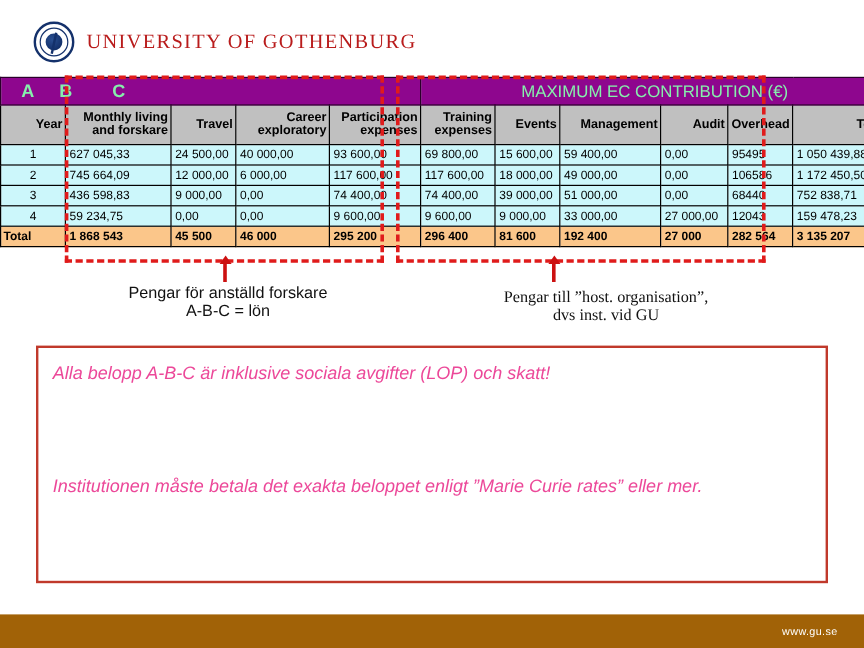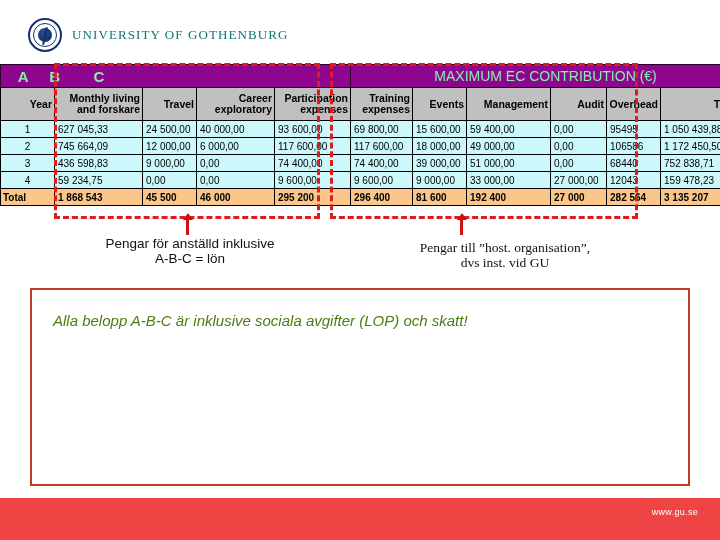--- a/index.html
+++ b/index.html
@@ -16,21 +16,21 @@
   .logo-wrap{position:absolute;left:28px;top:18px;display:flex;align-items:center;gap:10px;}
   .seal{width:34px;height:34px;border-radius:50%;border:2px solid #14316b;
         box-sizing:border-box;position:relative;background:#fff;}
   .seal::before{content:"";position:absolute;inset:3px;border-radius:50%;border:1px solid #14316b;}
   .seal::after{content:"";position:absolute;left:50%;top:7px;width:2px;height:18px;
         background:#14316b;transform:translateX(-50%) rotate(12deg);}
   .seal-inner{position:absolute;left:50%;top:50%;transform:translate(-50%,-50%);
         width:14px;height:14px;border-radius:50%;
         background:radial-gradient(circle at 40% 35%, #2a4f91 0%, #14316b 70%);}
   .uni-name{font-family:"Liberation Serif","DejaVu Serif",serif;
-        font-size:13px;letter-spacing:1.1px;color:#0f766e;font-weight:400;white-space:nowrap;}
+        font-size:17px;letter-spacing:1.1px;color:#b91c1c;font-weight:400;white-space:nowrap;}
 
   
   .tbl-wrap{position:absolute;left:0;top:64px;width:713px;}
   table.budget{border-collapse:collapse;width:713px;table-layout:fixed;
         font-size:9.5px;font-weight:bold;color:#000;}
   table.budget td,table.budget th{border:1px solid #000;padding:0;}
   tr.band td{background:#8e068e;color:#86efac;height:22px;border:1px solid #2a002a;}
   .band-abc{font-size:15px;font-weight:600;color:#ffffff;letter-spacing:0;}
   .band-abc span{display:inline-block;}
   .band-title{font-size:14px;font-weight:500;color:#ffffff;text-align:center;}
@@ -56,26 +56,26 @@
   .arrow-b{left:460px;top:219px;height:16px;}
 
   .caption{position:absolute;font-size:13.5px;color:#111;line-height:15px;}
   .cap-a{left:60px;top:236px;width:260px;text-align:center;}
   .cap-b{left:360px;top:240px;width:290px;text-align:center;font-family:Liberation Serif, serif;}
   .cap-a .l2{display:block;}
 
   
   .redbox{position:absolute;left:30px;top:288px;width:660px;height:198px;
         border:2px solid #c0392b;background:#fff;box-sizing:border-box;}
-  .redbox p{margin:9px;font-style:italic;font-size:15px;line-height:19px;color:#4d7c0f;}
+  .redbox p{margin:0;font-style:italic;font-size:15px;line-height:19px;color:#ec4899;}
   .redbox .p1{position:absolute;left:12px;top:12px;width:625px;}
   .redbox .p2{position:absolute;left:12px;top:106px;width:625px;}
 
   
-  .footer{position:absolute;left:0;bottom:0;width:720px;height:42px;background:#ef4444;}
+  .footer{position:absolute;left:0;bottom:0;width:720px;height:28px;background:#a16207;}
   .footer .url{position:absolute;right:22px;top:9px;color:#ffffff;font-size:9px;letter-spacing:.3px;}
 </style>
 </head>
 <body>
 
 <div class="slide">
 
   <div class="logo-wrap">
     <div class="seal">
       <div class="seal-inner"></div>
@@ -193,30 +193,31 @@
       </table>
   </div>
 
   <div class="dash dash-a"></div>
   <div class="dash dash-b"></div>
 
   <div class="arrow arrow-a"></div>
   <div class="arrow arrow-b"></div>
 
   <div class="caption cap-a">
-    <span>Pengar för anställd inklusive</span>
+    <span>Pengar för anställd forskare</span>
     <span class="l2">A-B-C = lön</span>
   </div>
 
   <div class="caption cap-b">
     <span>Pengar till ”host. organisation”,</span><br>
     <span>dvs inst. vid GU</span>
   </div>
 
   <div class="redbox">
     <p class="p1">Alla belopp A-B-C är inklusive sociala avgifter (LOP) och skatt!</p>
+    <p class="p2">Institutionen måste betala det exakta beloppet enligt ”Marie Curie rates” eller mer.</p>
   </div>
 
   <div class="footer">
     <div class="url">www.gu.se</div>
   </div>
 
 </div>
 
 </body></html>

